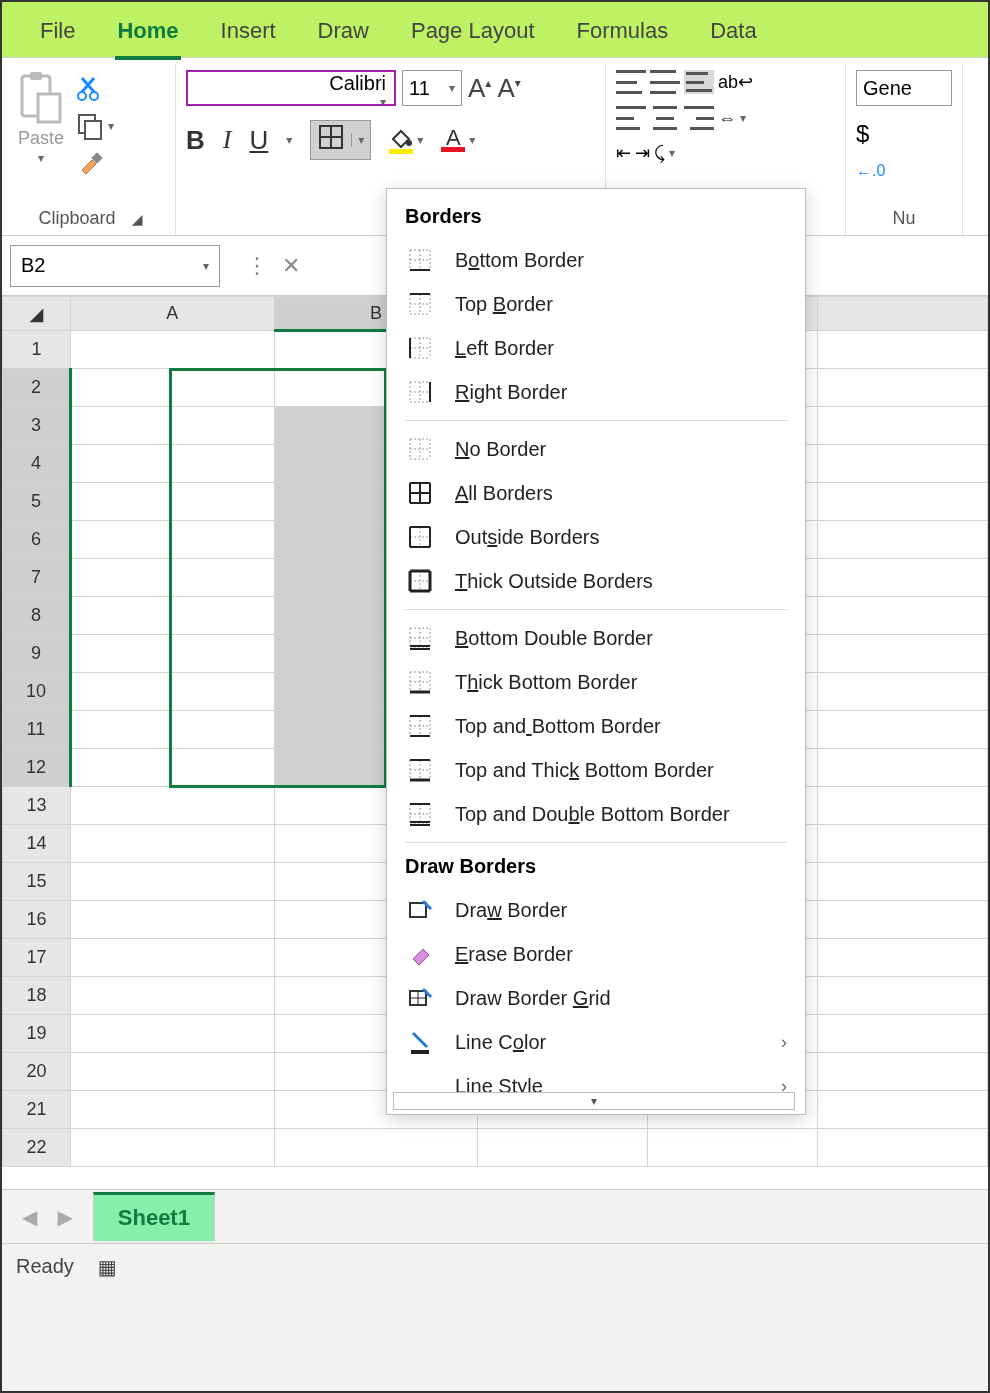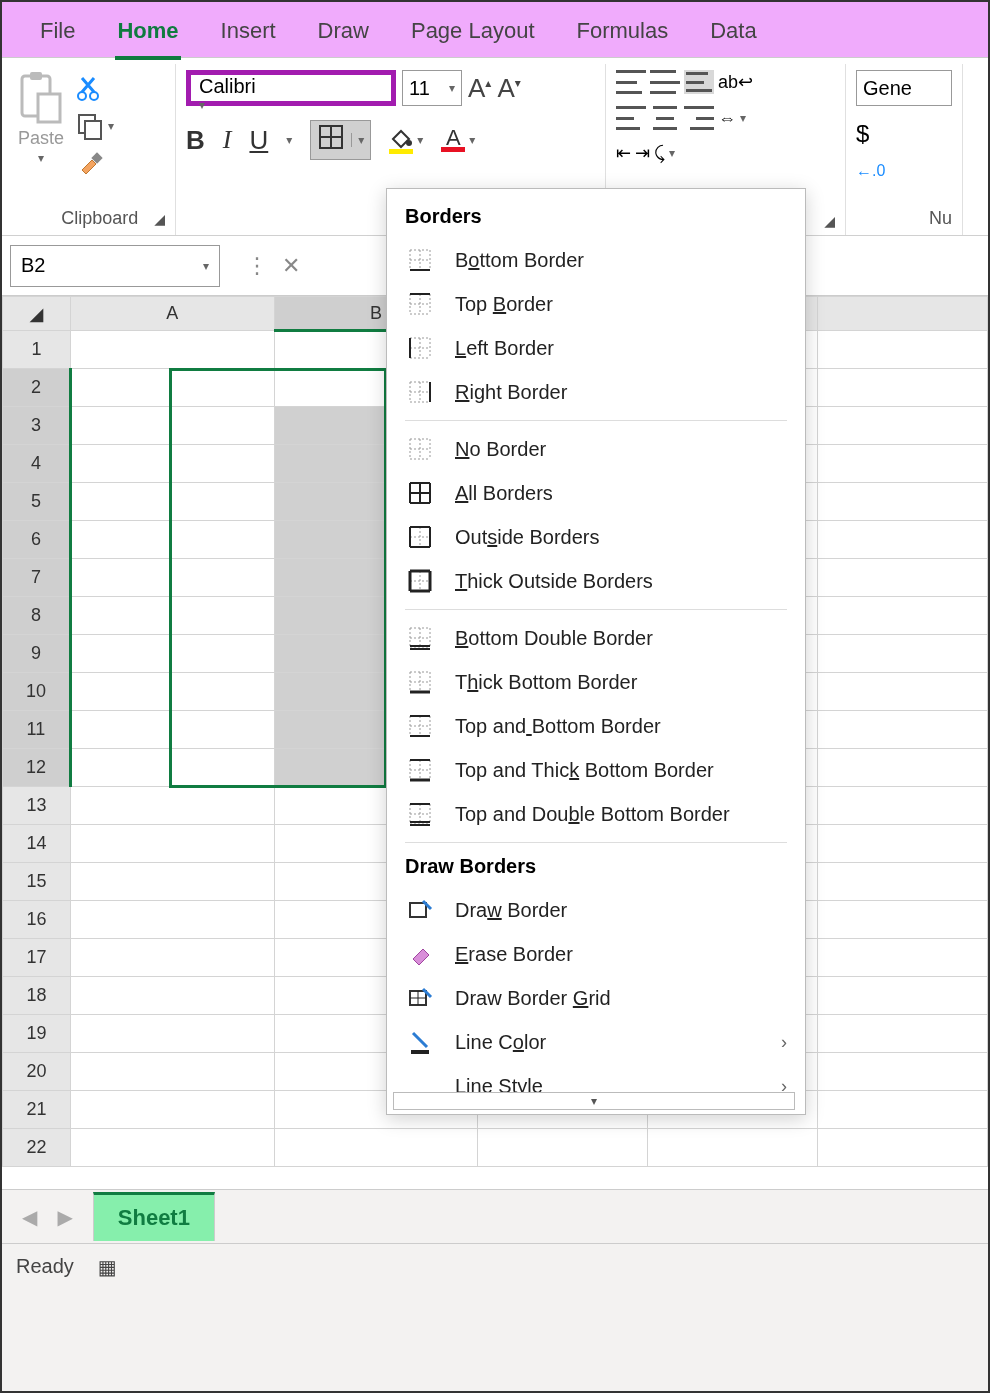--- a/index.html
+++ b/index.html
@@ -11,21 +11,21 @@
     height: 1393px;
     overflow: hidden;
     border: 2px solid #333;
     position: relative;
   }
   
   .ribbon-tabs {
     display: flex;
     gap: 38px;
     padding: 10px 20px 0 36px;
-    background: #f0abfc;
+    background: #bef264;
     font-size: 22px;
     color: #444;
     border-bottom: 1px solid #ccc;
     height: 56px;
     align-items: flex-start;
   }
   .ribbon-tabs .tab { padding: 6px 2px 12px 2px; cursor: pointer; }
   .ribbon-tabs .tab.active { color: #0f7b3f; border-bottom: 4px solid #0f7b3f; font-weight: 600; }
   
   .ribbon-body {
@@ -37,33 +37,33 @@
     height: 178px;
   }
   .ribbon-group {
     border-right: 1px solid #e0e0e0;
     padding: 6px 10px 0 10px;
     display: flex;
     flex-direction: column;
     justify-content: space-between;
     position: relative;
   }
-  .group-label { text-align: center; font-size: 18px; color: #555; padding: 4px 0 6px 0; display:flex; justify-content:flex-end; align-items:center; gap:16px;}
+  .group-label { text-align: center; font-size: 18px; color: #555; padding: 4px 0 6px 0; display:flex; justify-content:center; align-items:center; gap:16px;}
   .group-label .dlg { font-size:14px; color:#555;}
   .clipboard-icons { display:flex; gap:10px; align-items:flex-start;}
   .paste-col { display:flex; flex-direction:column; align-items:center; gap:2px; color:#aaa;}
   .paste-col .lbl{font-size:18px;color:#999;}
   .paste-svg{width:50px;height:56px;}
   .side-icons{display:flex;flex-direction:column;gap:10px;margin-top:4px;}
   .side-icons svg{width:28px;height:28px;}
   .side-icons .row{display:flex;align-items:center;gap:4px;}
   .dd-caret{font-size:12px;color:#666;}
   
   .font-row{display:flex;gap:6px;align-items:center;margin-bottom:14px;}
-  .font-select{width:210px;height:36px;border:5px solid #a21caf;background:#fff;display:flex;align-items:flex-start;justify-content:space-between;padding:0 8px;font-size:20px;flex-direction:column;}
+  .font-select{width:210px;height:36px;border:2px solid #a21caf;background:#fff;display:flex;align-items:flex-end;justify-content:space-between;padding:0 8px;font-size:20px;flex-direction:column;}
   .size-select{width:60px;height:36px;border:1px solid #999;background:#fff;display:flex;align-items:center;justify-content:space-between;padding:0 6px;font-size:20px;}
   .font-size-btns{display:flex;gap:6px;font-size:26px;color:#444;}
   .font-format-row{display:flex;gap:18px;align-items:center;font-size:26px;color:#333;}
   .bold{font-weight:bold;}
   .italic{font-style:italic;font-family:Georgia,serif;}
   .underline{text-decoration:underline;}
   .border-btn-wrap{display:flex;align-items:center;background:#d0d0d0;border:1px solid #999;height:40px;}
   .border-btn-wrap .border-btn{padding:0 6px;}
   .border-btn-wrap .border-dd{border-left:1px solid #999;padding:0 6px;}
   .fill-btn,.font-color-btn{display:flex;flex-direction:column;align-items:center;}

